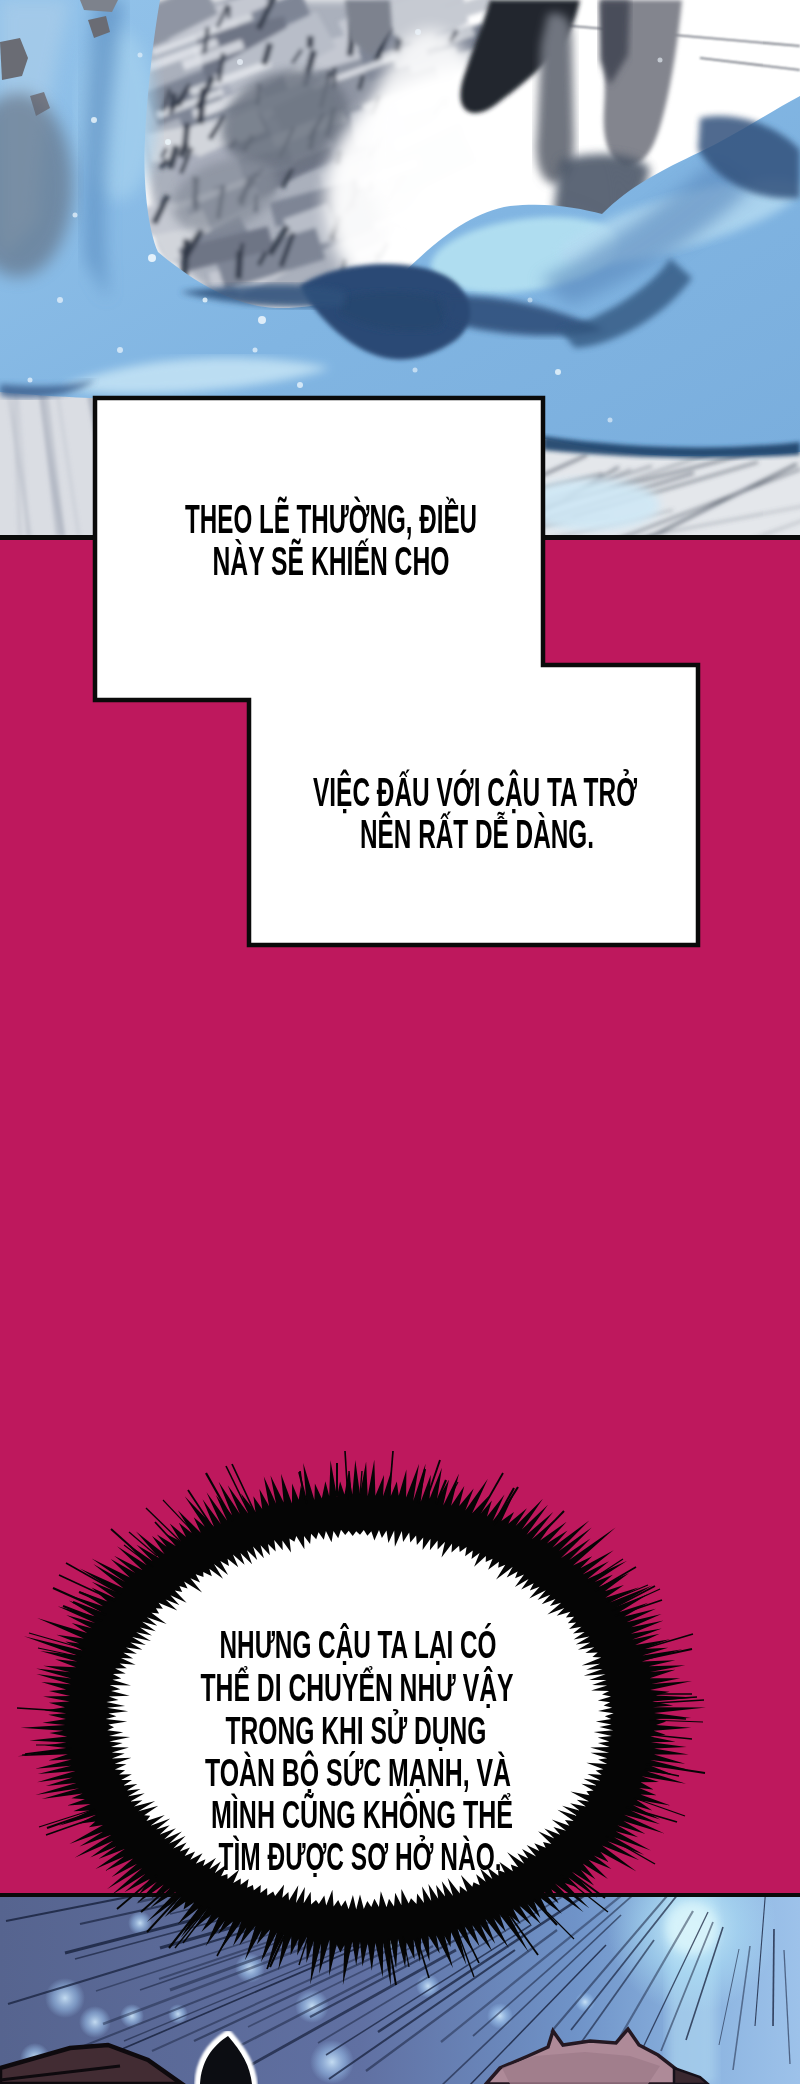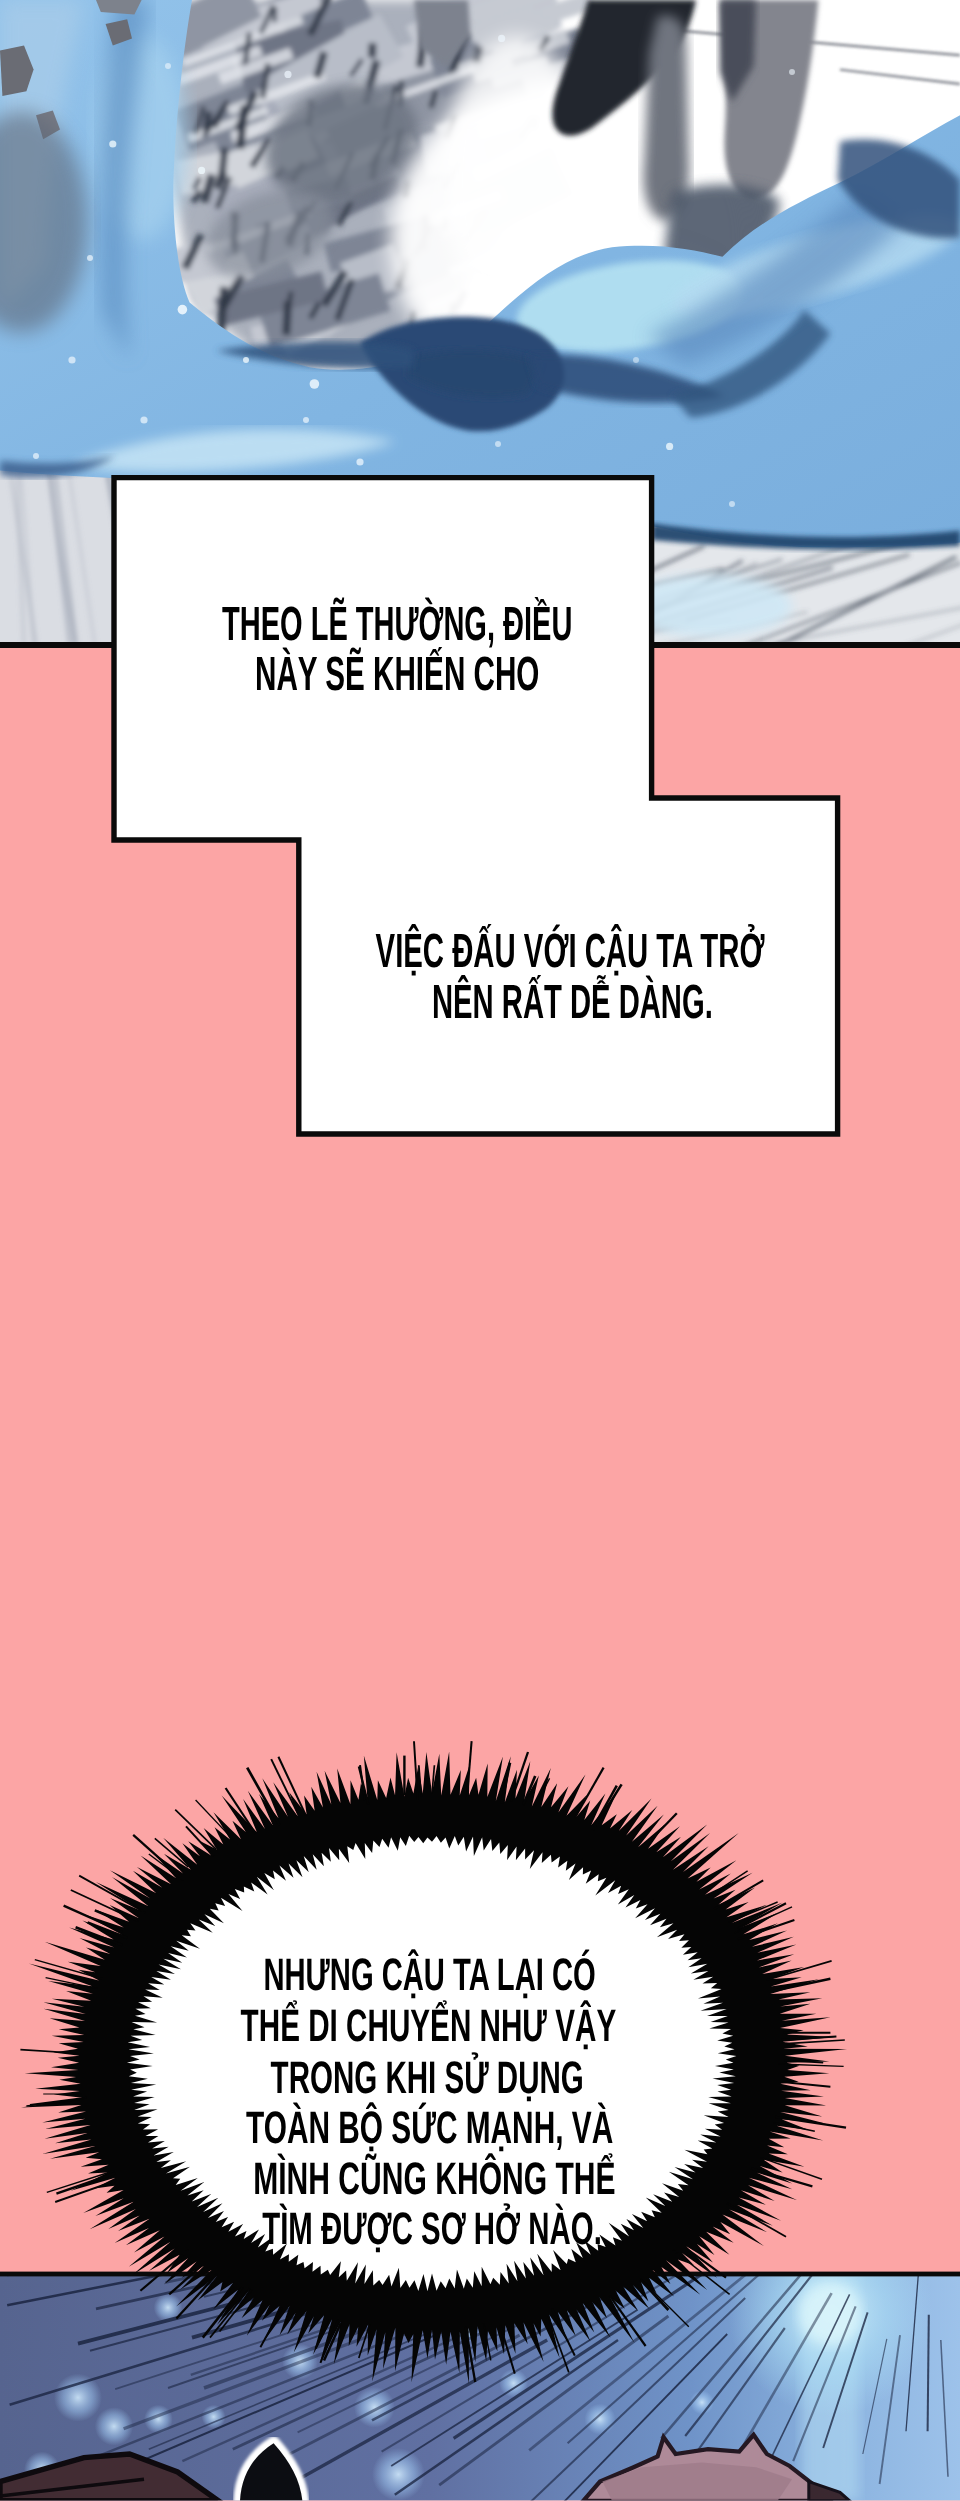--- a/index.html
+++ b/index.html
@@ -1,16 +1,16 @@
 <!DOCTYPE html>
 <html><head>
 <meta charset="utf-8">
 <style>
   html,body { margin:0; padding:0; background:#ffffff; }
-  #page { position:relative; width:800px; height:2084px; background:#fca5a5; overflow:hidden;
+  #page { position:relative; width:800px; height:2084px; background:#be185d; overflow:hidden;
            font-family:"Liberation Sans", sans-serif; }
   svg { display:block; }
   text { font-family:"Liberation Sans", sans-serif; font-weight:bold; fill:#000; }
 </style>
 </head>
 <body>
 <div id="page">
 <svg width="800" height="2084" viewBox="0 0 800 2084" xmlns="http://www.w3.org/2000/svg">
 <defs>
   <linearGradient id="bluemain" x1="0" y1="0" x2="1" y2="1">

